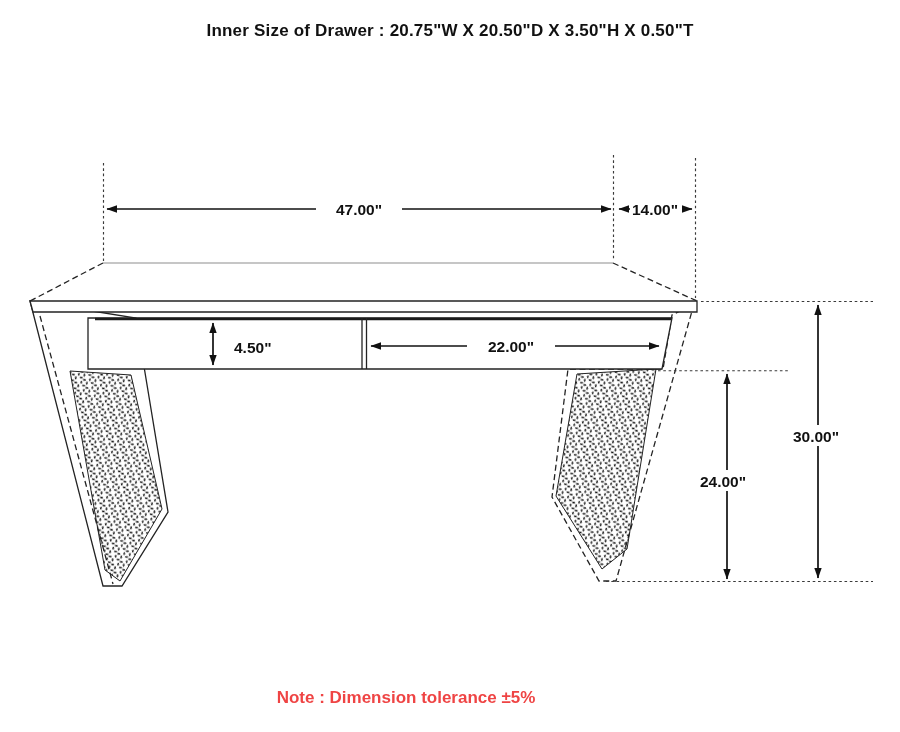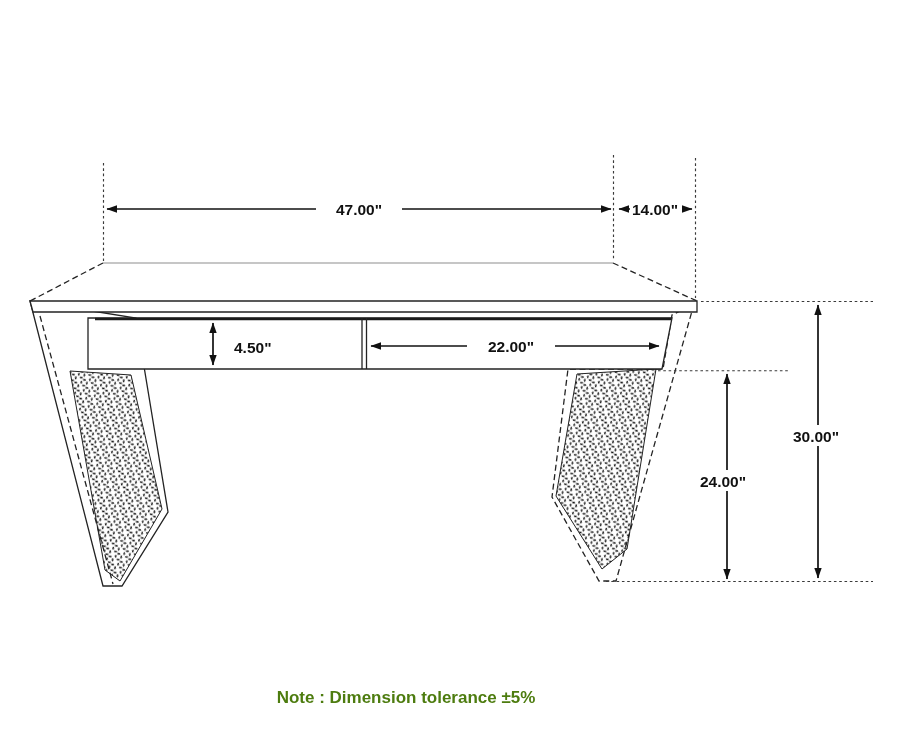--- a/index.html
+++ b/index.html
@@ -1,38 +1,39 @@
 <!DOCTYPE html>
 <html><head>
 <meta charset="utf-8">
 <style>
   html,body{margin:0;padding:0;background:#fff;}
   .page{position:relative;width:900px;height:732px;background:#fff;overflow:hidden;
         font-family:"Liberation Sans",sans-serif;}
   .title{position:absolute;top:21px;left:0;width:900px;text-align:center;
          font-size:17px;font-weight:bold;color:#111;letter-spacing:.2px;}
   .note{position:absolute;top:688px;left:0;width:812px;text-align:center;
-        font-size:17px;font-weight:bold;color:#4d7c0f;}
+        font-size:17px;font-weight:bold;color:#ef4444;}
   svg{position:absolute;top:0;left:0;}
   .face{fill:#fff;stroke:#232323;stroke-width:1.3;}
   .edge{stroke:#232323;stroke-width:1.3;fill:none;}
   .thick{stroke:#1c1c1c;stroke-width:2.6;fill:none;}
   .grayline{stroke:#8d8d8d;stroke-width:1;fill:none;}
   .dashed{stroke-dasharray:6 3.5;}
   .lat{fill:url(#lat);stroke:#232323;stroke-width:1;}
   .proj{stroke:#3a3a3a;stroke-width:1.15;fill:none;stroke-dasharray:2.6 2.7;}
   .dim{stroke:#111;stroke-width:1.7;fill:none;}
   .mask{fill:#fff;}
   .lbl{font-family:"Liberation Sans",sans-serif;font-size:15.5px;font-weight:bold;fill:#111;}
 </style>
 </head>
 <body>
 
 <div class="page">
 
+  <div class="title">Inner Size of Drawer : 20.75"W X 20.50"D X 3.50"H X 0.50"T</div>
 
   <svg width="900" height="732" viewBox="0 0 900 732">
     <defs>
       <pattern id="lat" width="9" height="8.4" patternUnits="userSpaceOnUse" patternTransform="rotate(-17)">
         <circle cx="4.5" cy="4.2" r="2.9" fill="none" stroke="#161616" stroke-width="1.5" stroke-dasharray="2.6 1.8"></circle>
       </pattern>
       <marker id="ah" viewBox="0 0 10 8" refX="9.5" refY="4" markerWidth="11" markerHeight="9" markerUnits="userSpaceOnUse" orient="auto-start-reverse">
         <path d="M0,0.5 L10,4 L0,7.5 Z" fill="#111"></path>
       </marker>
     </defs>

